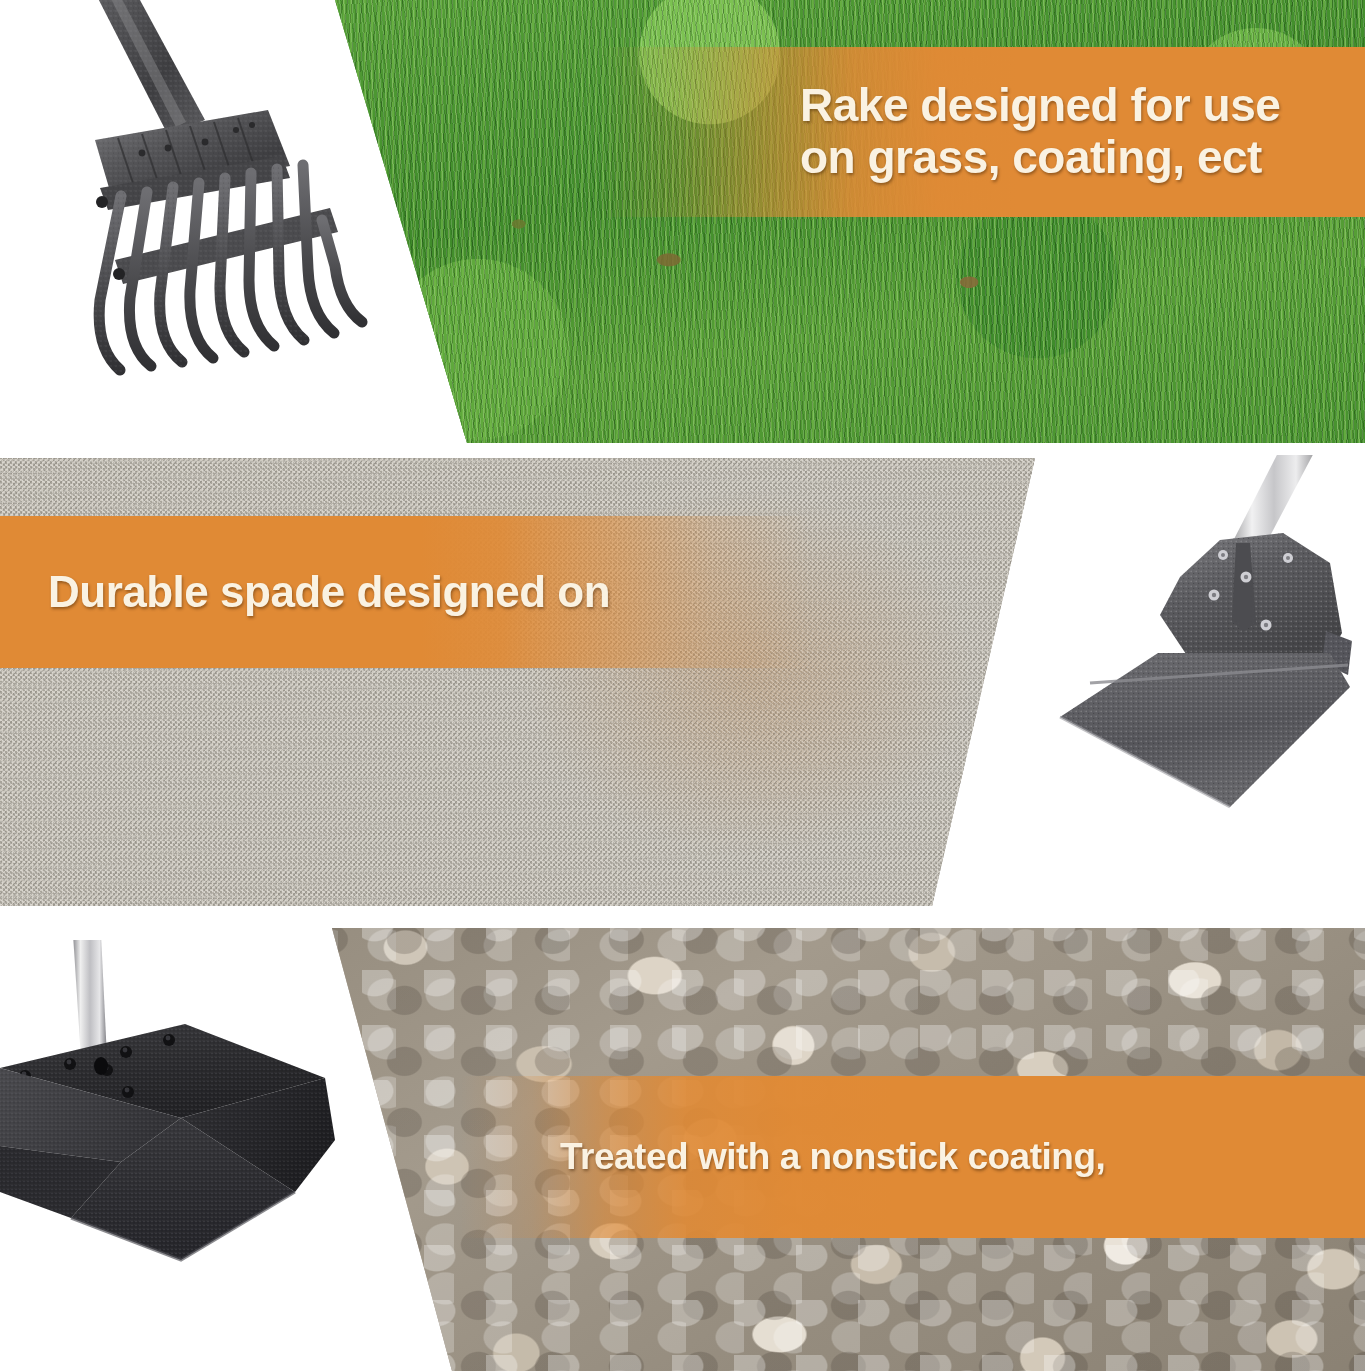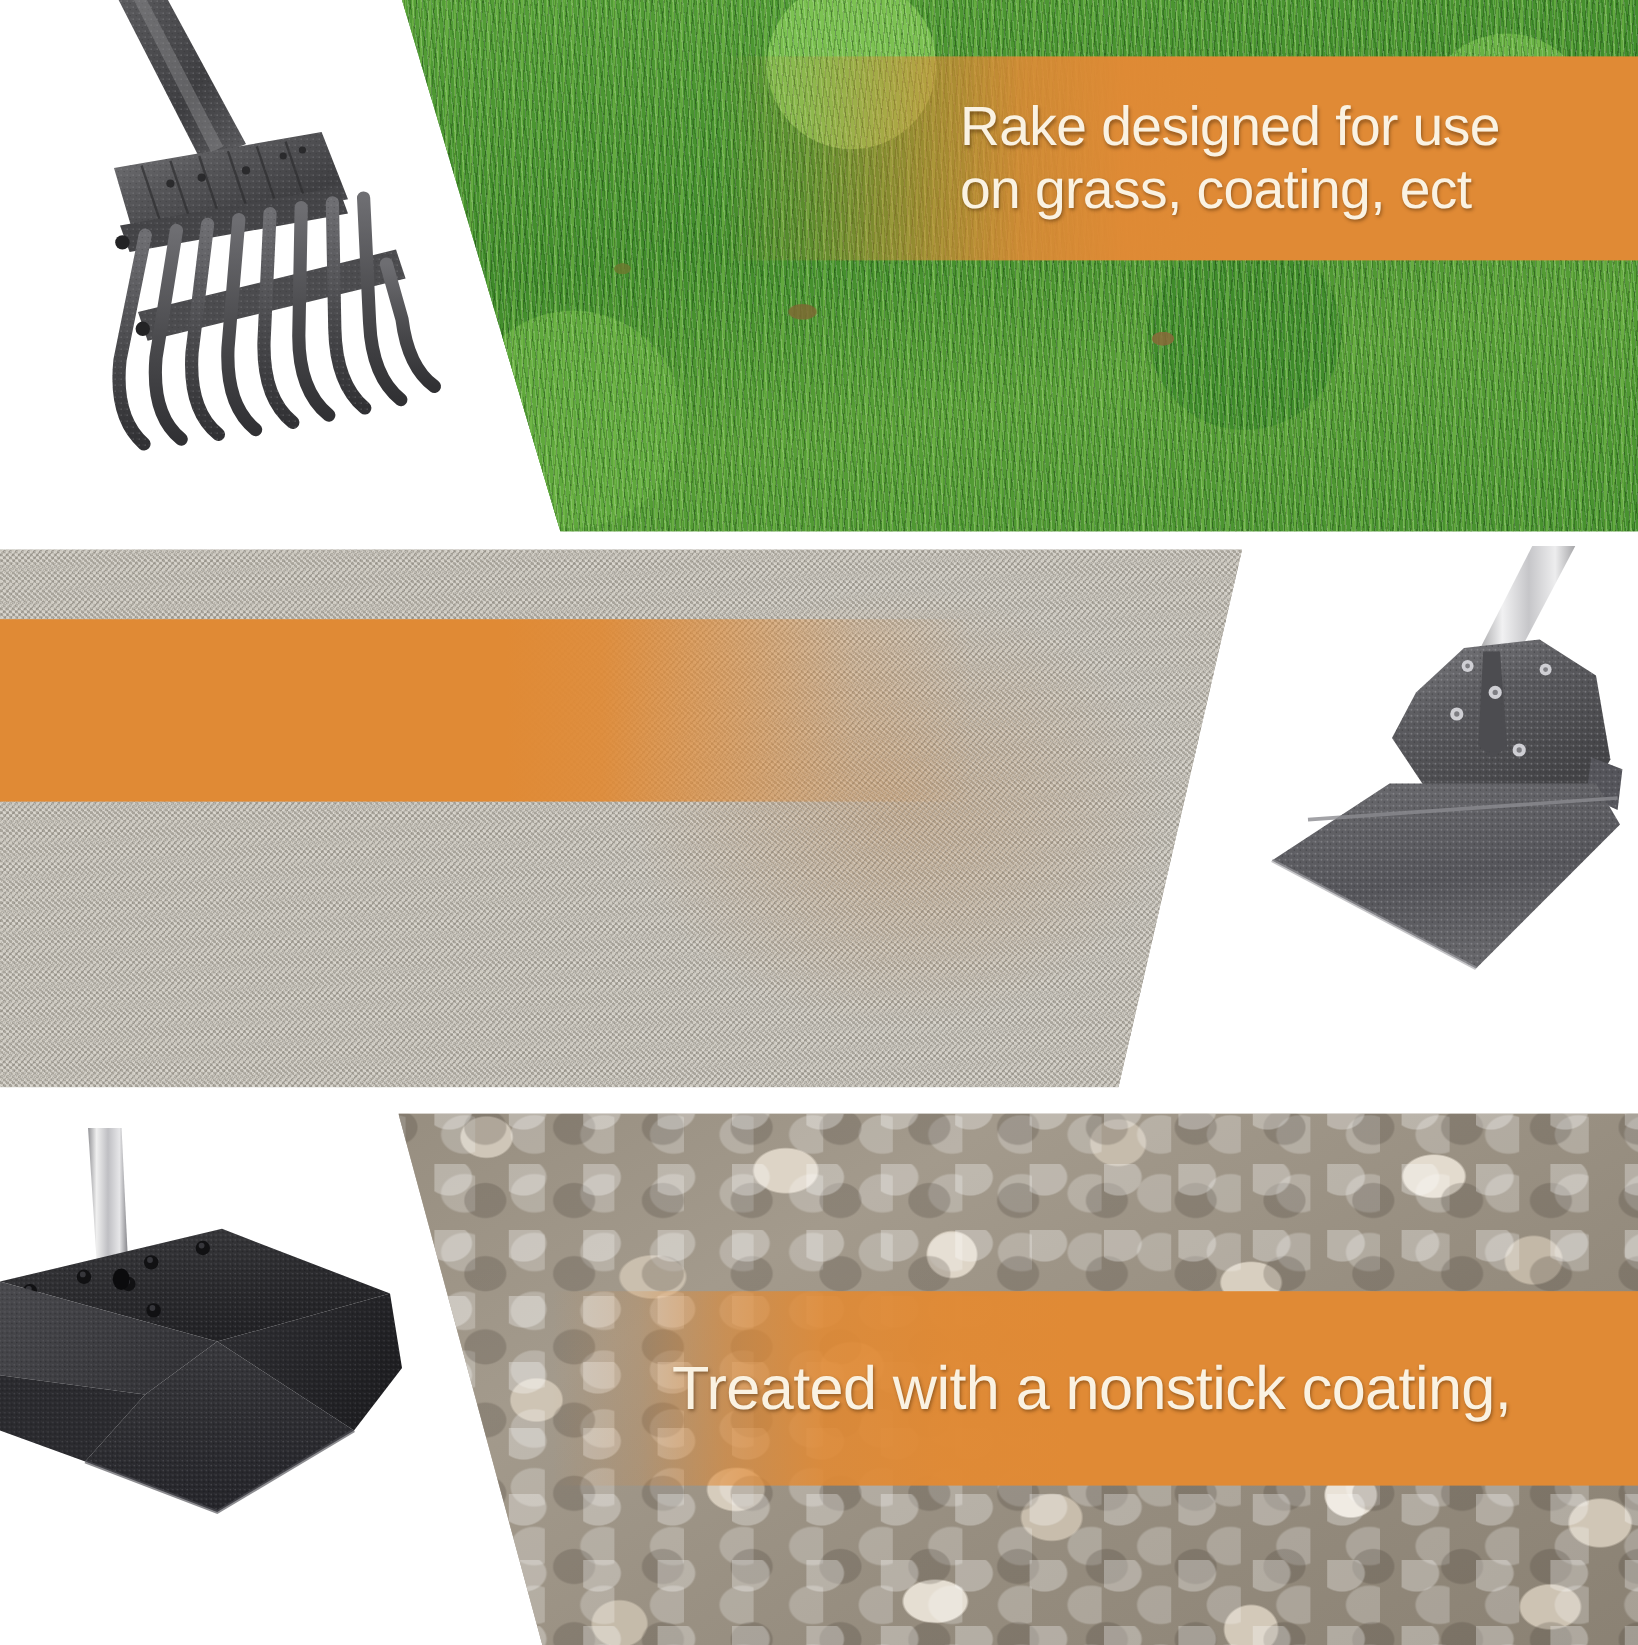--- a/index.html
+++ b/index.html
@@ -23,21 +23,21 @@
   
   .banner{
     position:absolute;
     display:flex;
     flex-direction:column;
     justify-content:center;
     box-sizing:border-box;
   }
   .banner .line{
     color:#faf2e2;
-    font-weight:normal;
+    font-weight:bold;
     letter-spacing:-0.5px;
     white-space:nowrap;
     text-shadow:1px 2px 3px rgba(60,30,5,.45);
     line-height:1.12;
   }
 
   
   #panel-grass{
     left:0px; top:0px; width:1365px; height:448px;
     clip-path:polygon(335px 0px, 1365px 0px, 1365px 443px, 467px 443px);
@@ -169,21 +169,21 @@
     left:460px; top:1076px; width:905px; height:162px;
     padding:0 0 0 100px;
     background:linear-gradient(90deg,
         rgba(224,138,53,0) 0%,
         rgba(224,138,53,.20) 8%,
         rgba(224,138,53,.62) 16%,
         rgba(224,138,53,.90) 25%,
         rgba(224,138,53,.98) 36%,
         rgba(224,138,53,1) 48%);
   }
-  #banner-3 .line{font-size:51px;}
+  #banner-3 .line{font-size:37px;}
 
   
   #scoop{position:absolute;left:-5px;top:940px;width:350px;height:330px;}
 </style>
 </head>
 <body>
 
 <div id="stage">
 
   <div class="panel" id="panel-grass">
@@ -268,20 +268,21 @@
       <path d="M235,208 L230,315 Q229,362 254,382"></path>
       <path d="M287,199 L289,304 Q290,350 314,370"></path>
     </g>
   </svg>
 
   <div class="panel" id="panel-concrete">
     <div class="photo concrete-bg"></div>
   </div>
 
   <div class="banner" id="banner-2">
+    <div class="line">Durable spade designed on</div>
   </div>
 
   <svg id="spade" viewBox="0 0 335 420">
     <defs>
       <linearGradient id="chrome" x1="0" y1="0" x2="1" y2="0">
         <stop offset="0%" stop-color="#9d9d9f"></stop>
         <stop offset="25%" stop-color="#f1f1f2"></stop>
         <stop offset="50%" stop-color="#c6c6c9"></stop>
         <stop offset="75%" stop-color="#ededee"></stop>
         <stop offset="100%" stop-color="#8e8e91"></stop>

